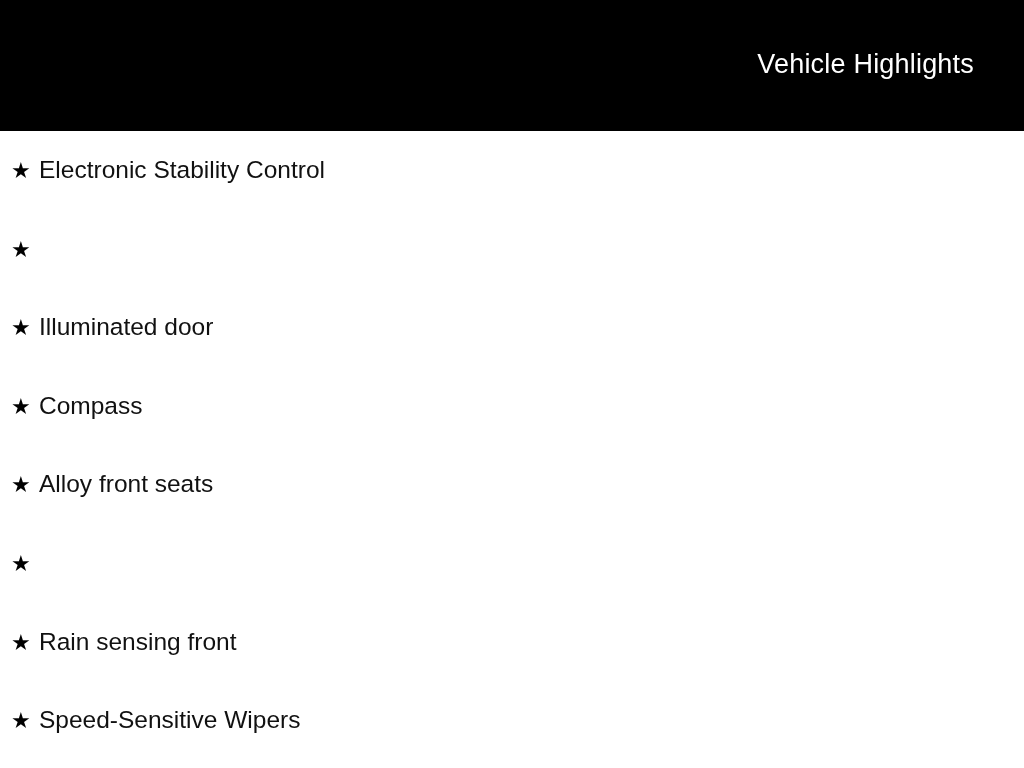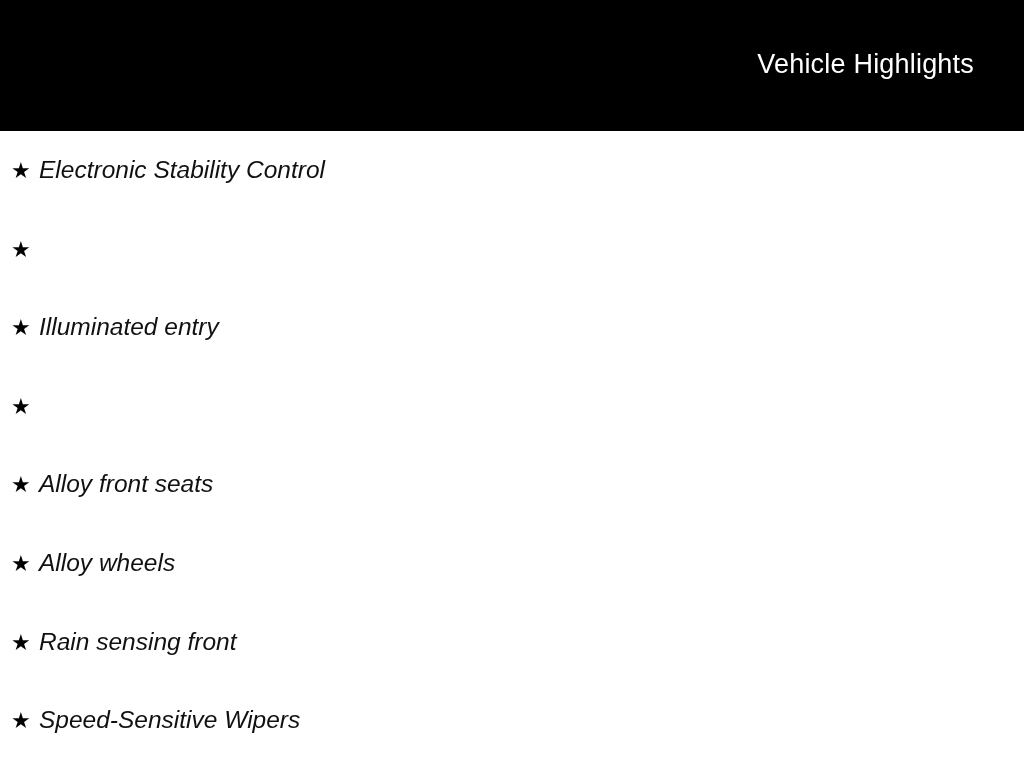--- a/index.html
+++ b/index.html
@@ -65,21 +65,20 @@
     font-family: "DejaVu Sans", sans-serif;
     flex: 0 0 auto;
   }
   .highlight-label {
     color: #111111;
     font-size: 24.5px;
     line-height: 1;
     padding-top: 27px;
     font-family: "Liberation Sans", sans-serif;
     white-space: nowrap;
-    font-style: italic;
   }
 </style>
 </head>
 <body>
 
 <div class="page">
 
   <div class="header-bar">
     <div class="header-title">Vehicle Highlights</div>
   </div>
@@ -87,32 +86,32 @@
   <ul class="highlights-list">
     <li class="highlight-item">
       <span class="bullet-star">★</span>
       <span class="highlight-label">Electronic Stability Control</span>
     </li>
     <li class="highlight-item">
       <span class="bullet-star">★</span>
     </li>
     <li class="highlight-item">
       <span class="bullet-star">★</span>
-      <span class="highlight-label">Illuminated entry</span>
+      <span class="highlight-label">Illuminated door</span>
     </li>
     <li class="highlight-item">
       <span class="bullet-star">★</span>
+      <span class="highlight-label">Compass</span>
     </li>
     <li class="highlight-item">
       <span class="bullet-star">★</span>
       <span class="highlight-label">Alloy front seats</span>
     </li>
     <li class="highlight-item">
       <span class="bullet-star">★</span>
-      <span class="highlight-label">Alloy wheels</span>
     </li>
     <li class="highlight-item">
       <span class="bullet-star">★</span>
       <span class="highlight-label">Rain sensing front</span>
     </li>
     <li class="highlight-item">
       <span class="bullet-star">★</span>
       <span class="highlight-label">Speed-Sensitive Wipers</span>
     </li>
   </ul>

